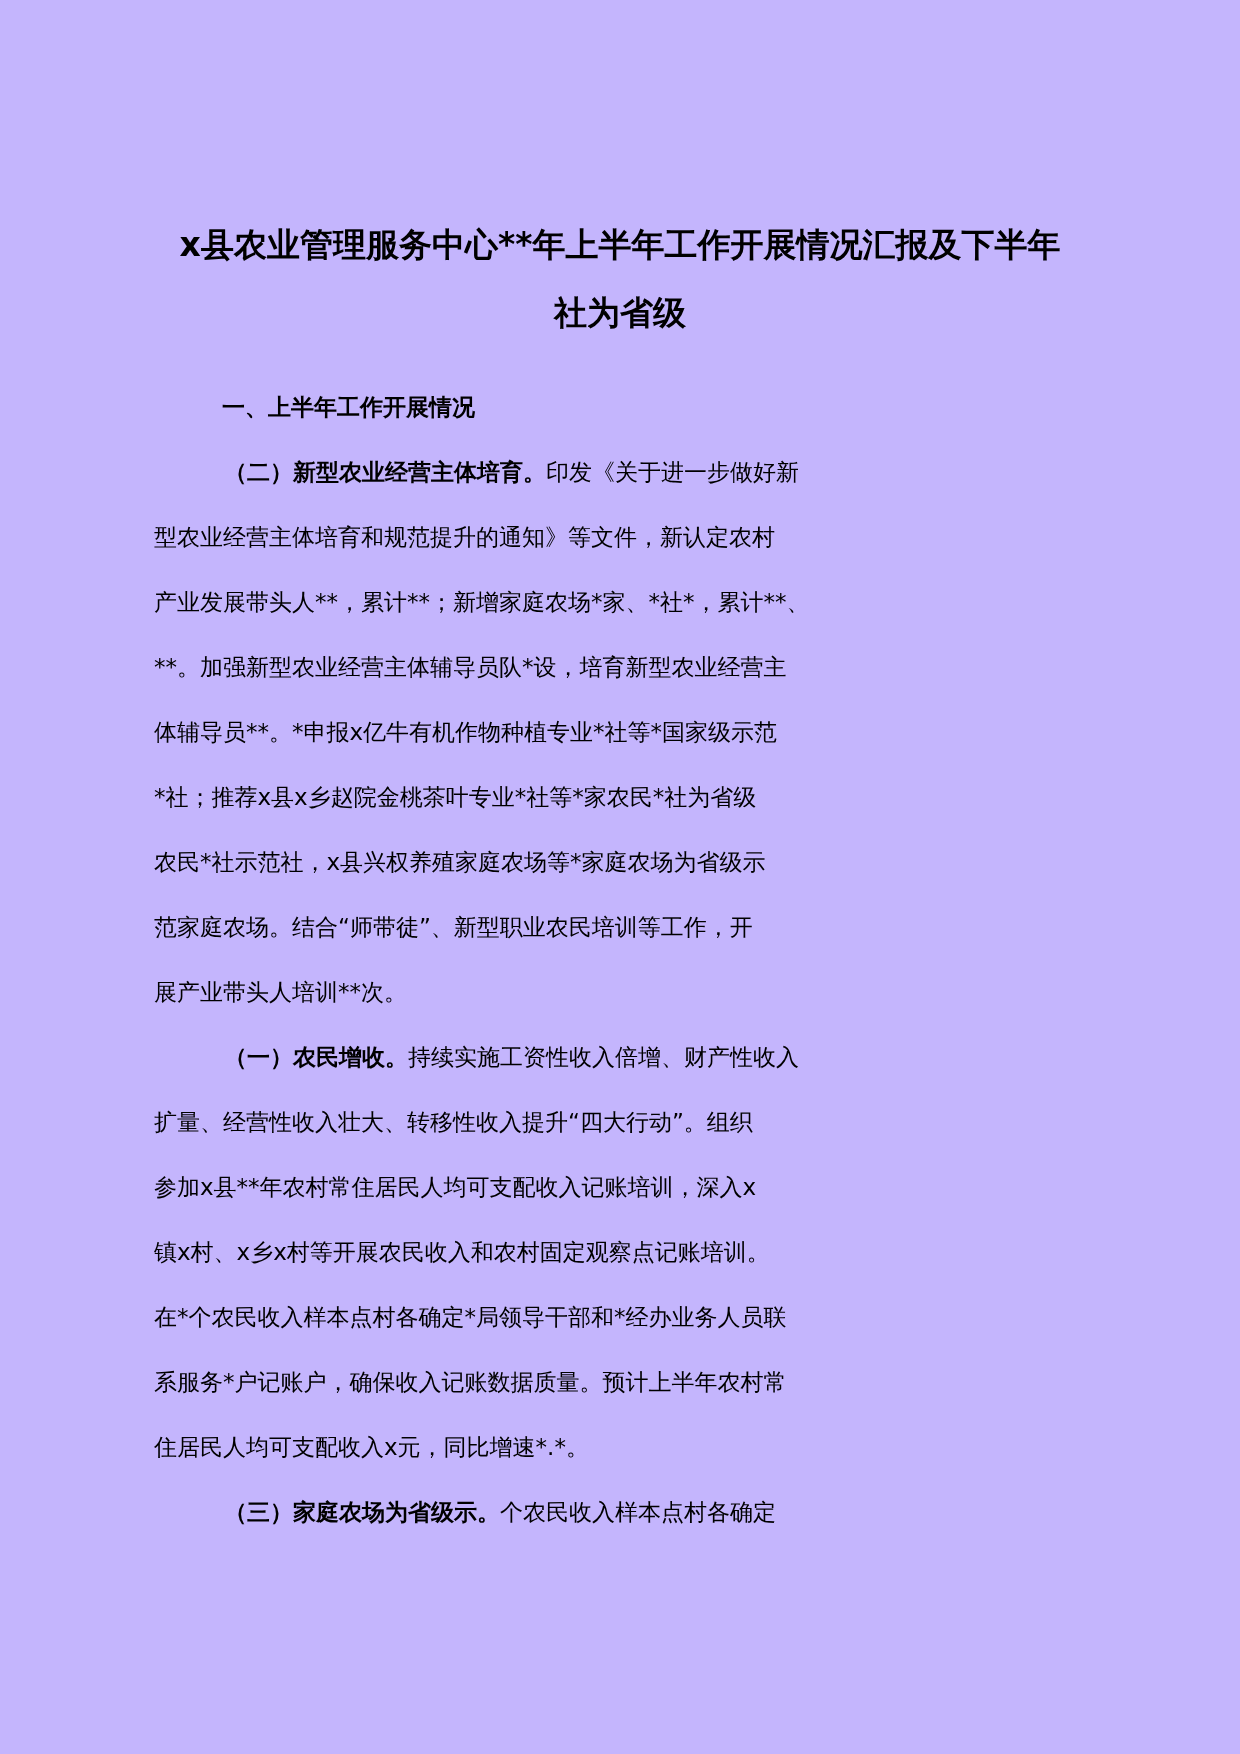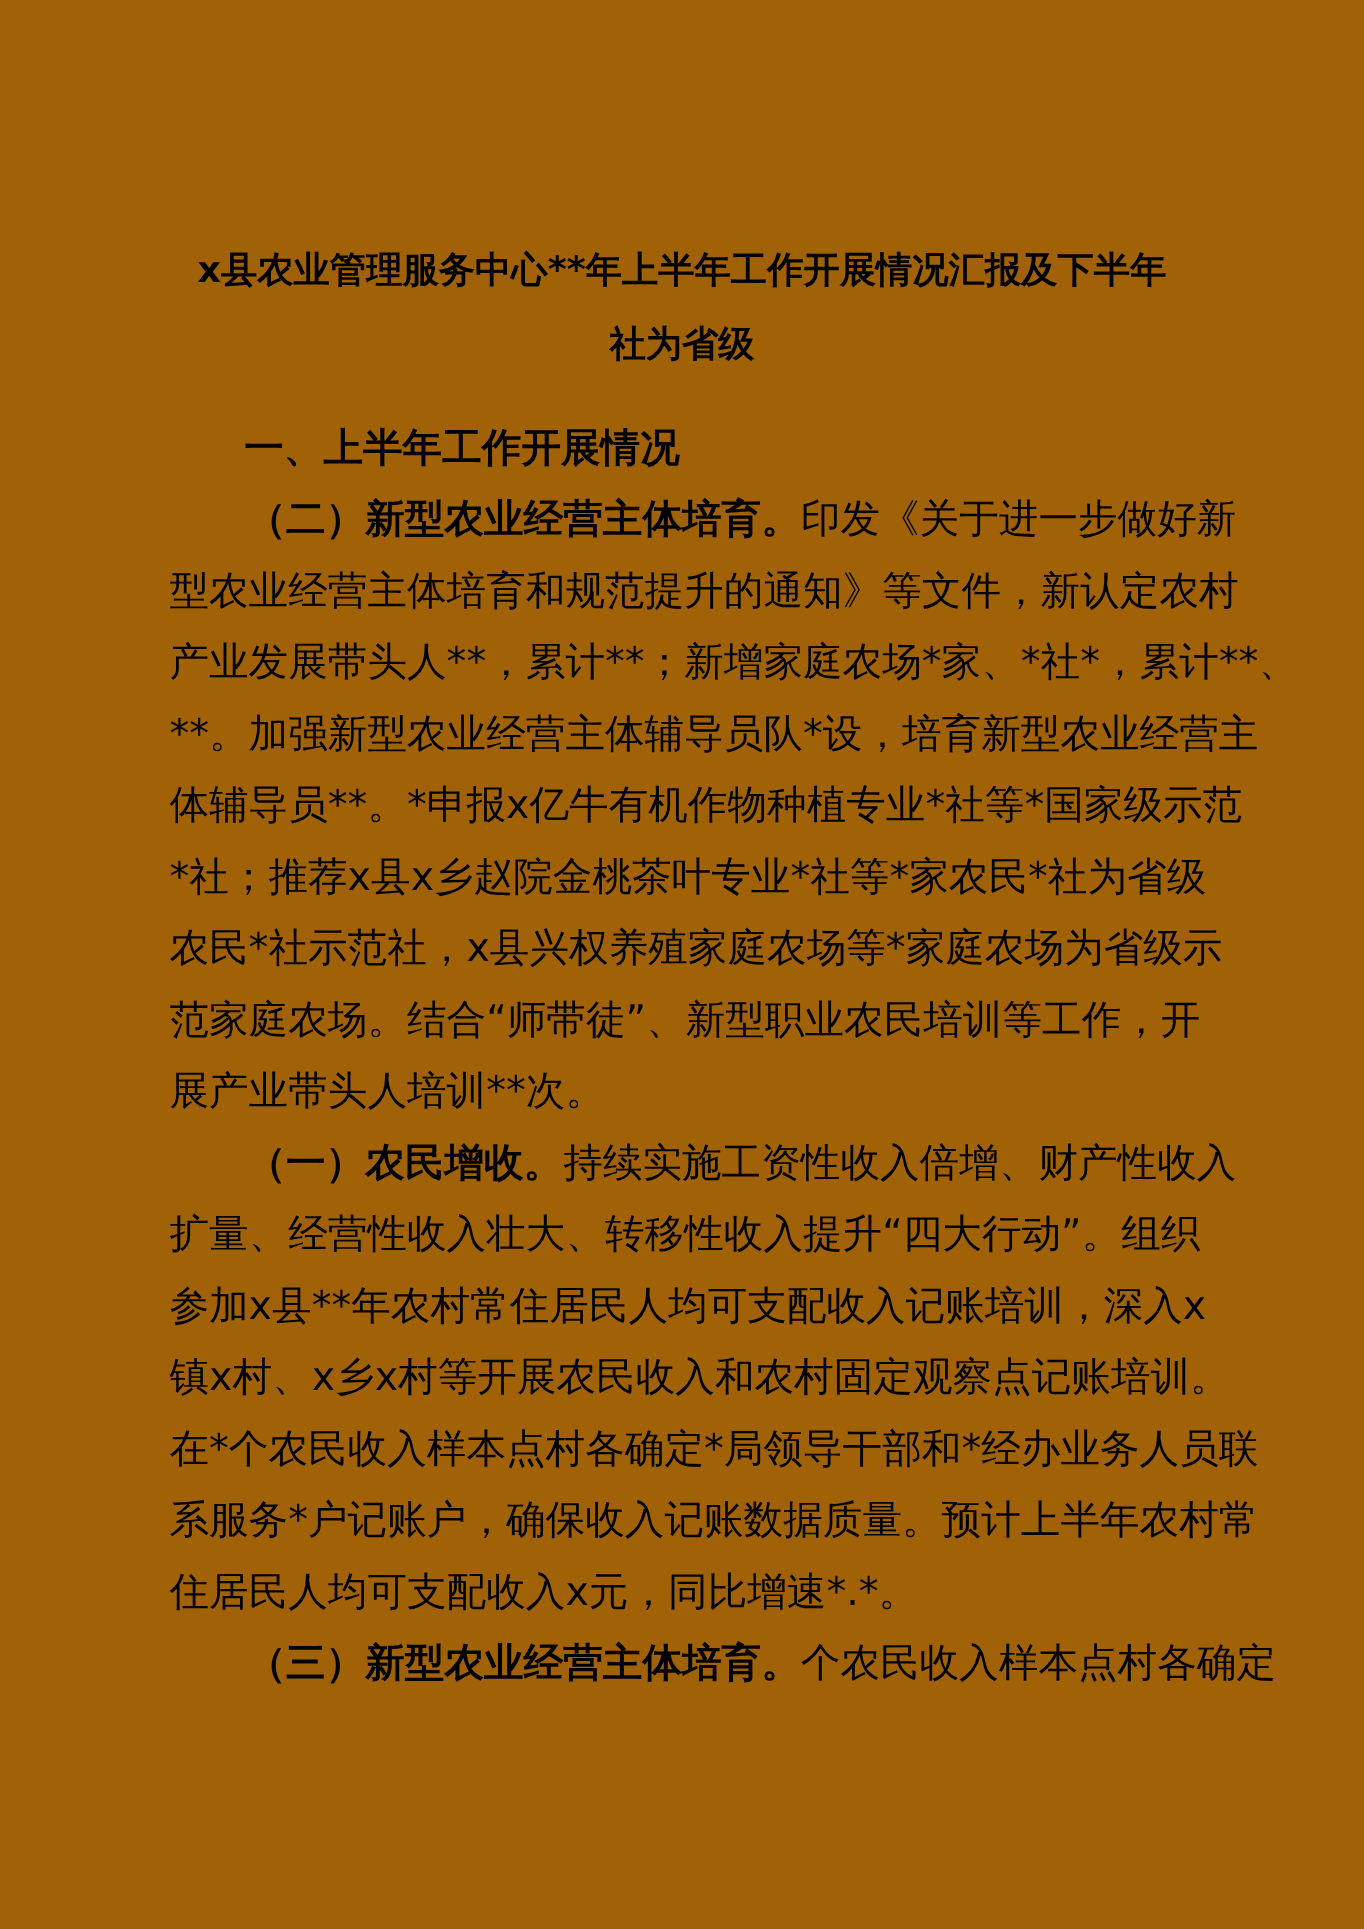--- a/index.html
+++ b/index.html
@@ -13,41 +13,41 @@
     position: relative;
     overflow: hidden;
     font-family: "DejaVu Sans", "Liberation Sans", sans-serif;
     color: #000000;
   }
   .page {
     position: absolute;
     left: 0; top: 0;
     width: 1240px;
     height: 1754px;
-    background: #a16207;
+    background: #c4b5fd;
     text-decoration: underline;
   }
   .title {
     position: absolute;
     left: 150px;
     width: 940px;
     text-align: center;
     font-weight: bold;
     font-size: 33px;
     line-height: 68px;
     top: 211px;
     letter-spacing: 0px;
   }
   .title .tline { display: block; white-space: nowrap; }
   .body-area {
     position: absolute;
     left: 154px;
     width: 918px;
     top: 375px;
-    font-size: 36px;
+    font-size: 23px;
     line-height: 65px;
   }
   .heading {
     display: block;
     font-weight: bold;
     padding-left: 68px;
     white-space: nowrap;
   }
   .para {
     display: block;
@@ -91,17 +91,17 @@
       <span class="line first"><span class="bold">（一）农民增收。</span><span>持续实施工资性收入倍增、财产性收入</span></span>
       <span class="line">扩量、经营性收入壮大、转移性收入提升“四大行动”。组织</span>
       <span class="line">参加x县**年农村常住居民人均可支配收入记账培训，深入x</span>
       <span class="line">镇x村、x乡x村等开展农民收入和农村固定观察点记账培训。</span>
       <span class="line">在*个农民收入样本点村各确定*局领导干部和*经办业务人员联</span>
       <span class="line">系服务*户记账户，确保收入记账数据质量。预计上半年农村常</span>
       <span class="line">住居民人均可支配收入x元，同比增速*.*。</span>
     </div>
 
     <div class="para">
-      <span class="line first"><span class="bold">（三）新型农业经营主体培育。</span><span>个农民收入样本点村各确定</span></span>
+      <span class="line first"><span class="bold">（三）家庭农场为省级示。</span><span>个农民收入样本点村各确定</span></span>
     </div>
 
   </div>
 </div>
 
 </body></html>

